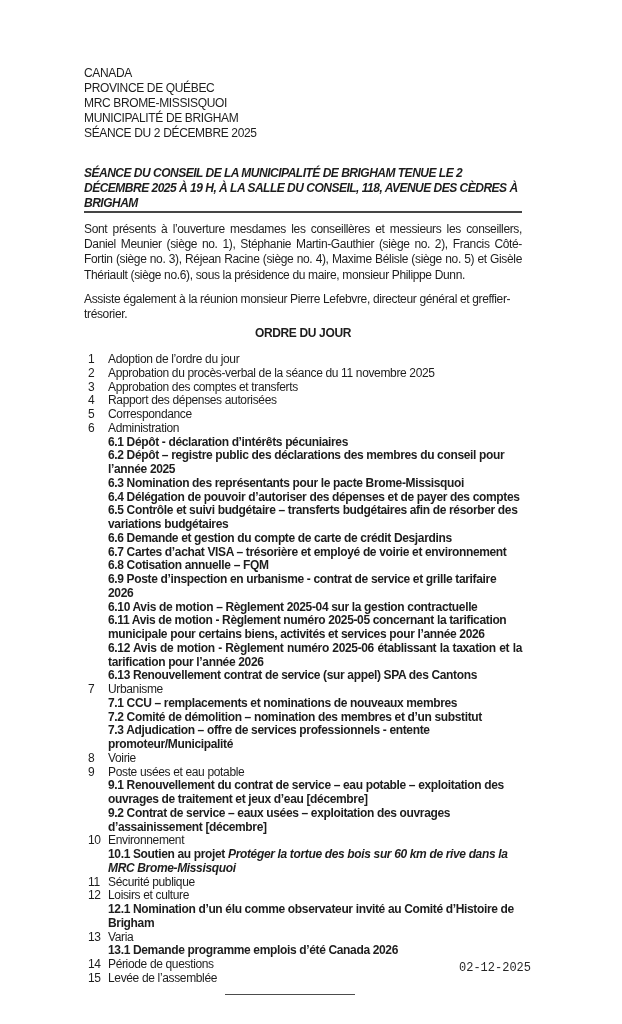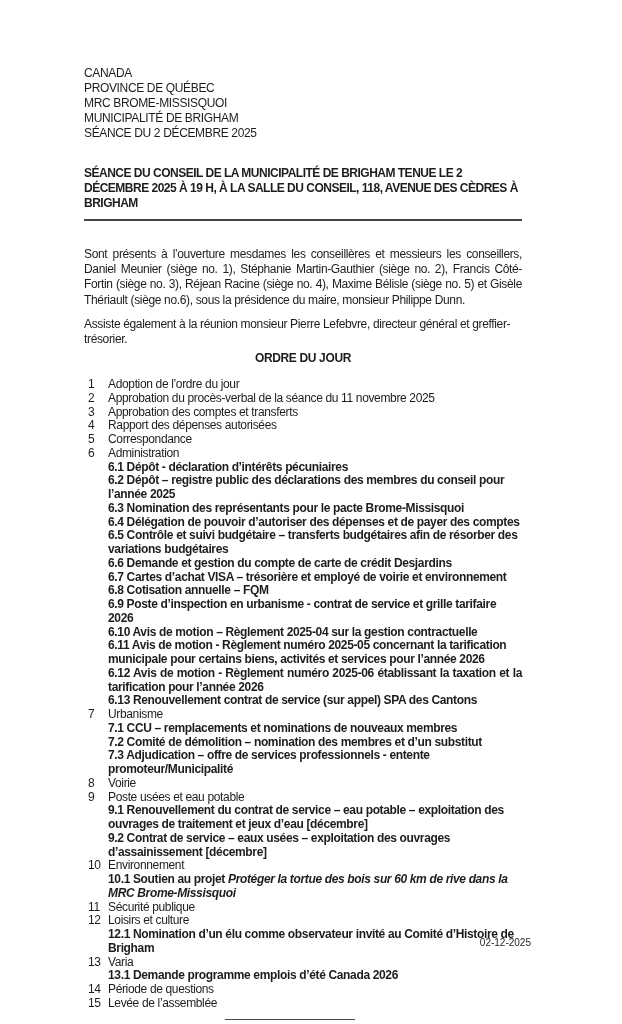--- a/index.html
+++ b/index.html
@@ -17,25 +17,26 @@
     width:438px;
     font-size:12px;
     letter-spacing:-0.35px;
   }
   .letterhead div { line-height:15px; }
   .title {
     margin-top:25px;
     font-weight:bold;
     line-height:15px;
     letter-spacing:-0.5px;
-    padding-bottom:8px;
+    padding-bottom:0;
     border-bottom:2.5px solid #454545;
+    font-style:italic;
   }
   .p1 {
-    margin:26px 0 0 0;
+    margin:9px 0 0 0;
     line-height:15.2px;
     text-align:justify;
   }
   .p2 {
     margin:9px 0 0 0;
     line-height:15.2px;
   }
   .odj {
     margin-top:4px;
     font-weight:bold;
@@ -58,24 +59,24 @@
   .i { font-style:italic; }
   .sig {
     margin-top:8px;
     margin-left:141px;
     width:130px;
     height:0;
     border-top:1.5px solid #4c4c4c;
   }
   .footer-date {
     position:absolute;
-    top:937px;
+    top:961px;
     right:91px;
-    font-family:Liberation Sans, sans-serif;
-    font-size:10px;
+    font-family:Liberation Mono, monospace;
+    font-size:12px;
     letter-spacing:0;
     color:#262626;
   }
 </style>
 </head>
 <body>
 
 <div class="doc">
 
   <div class="letterhead">

